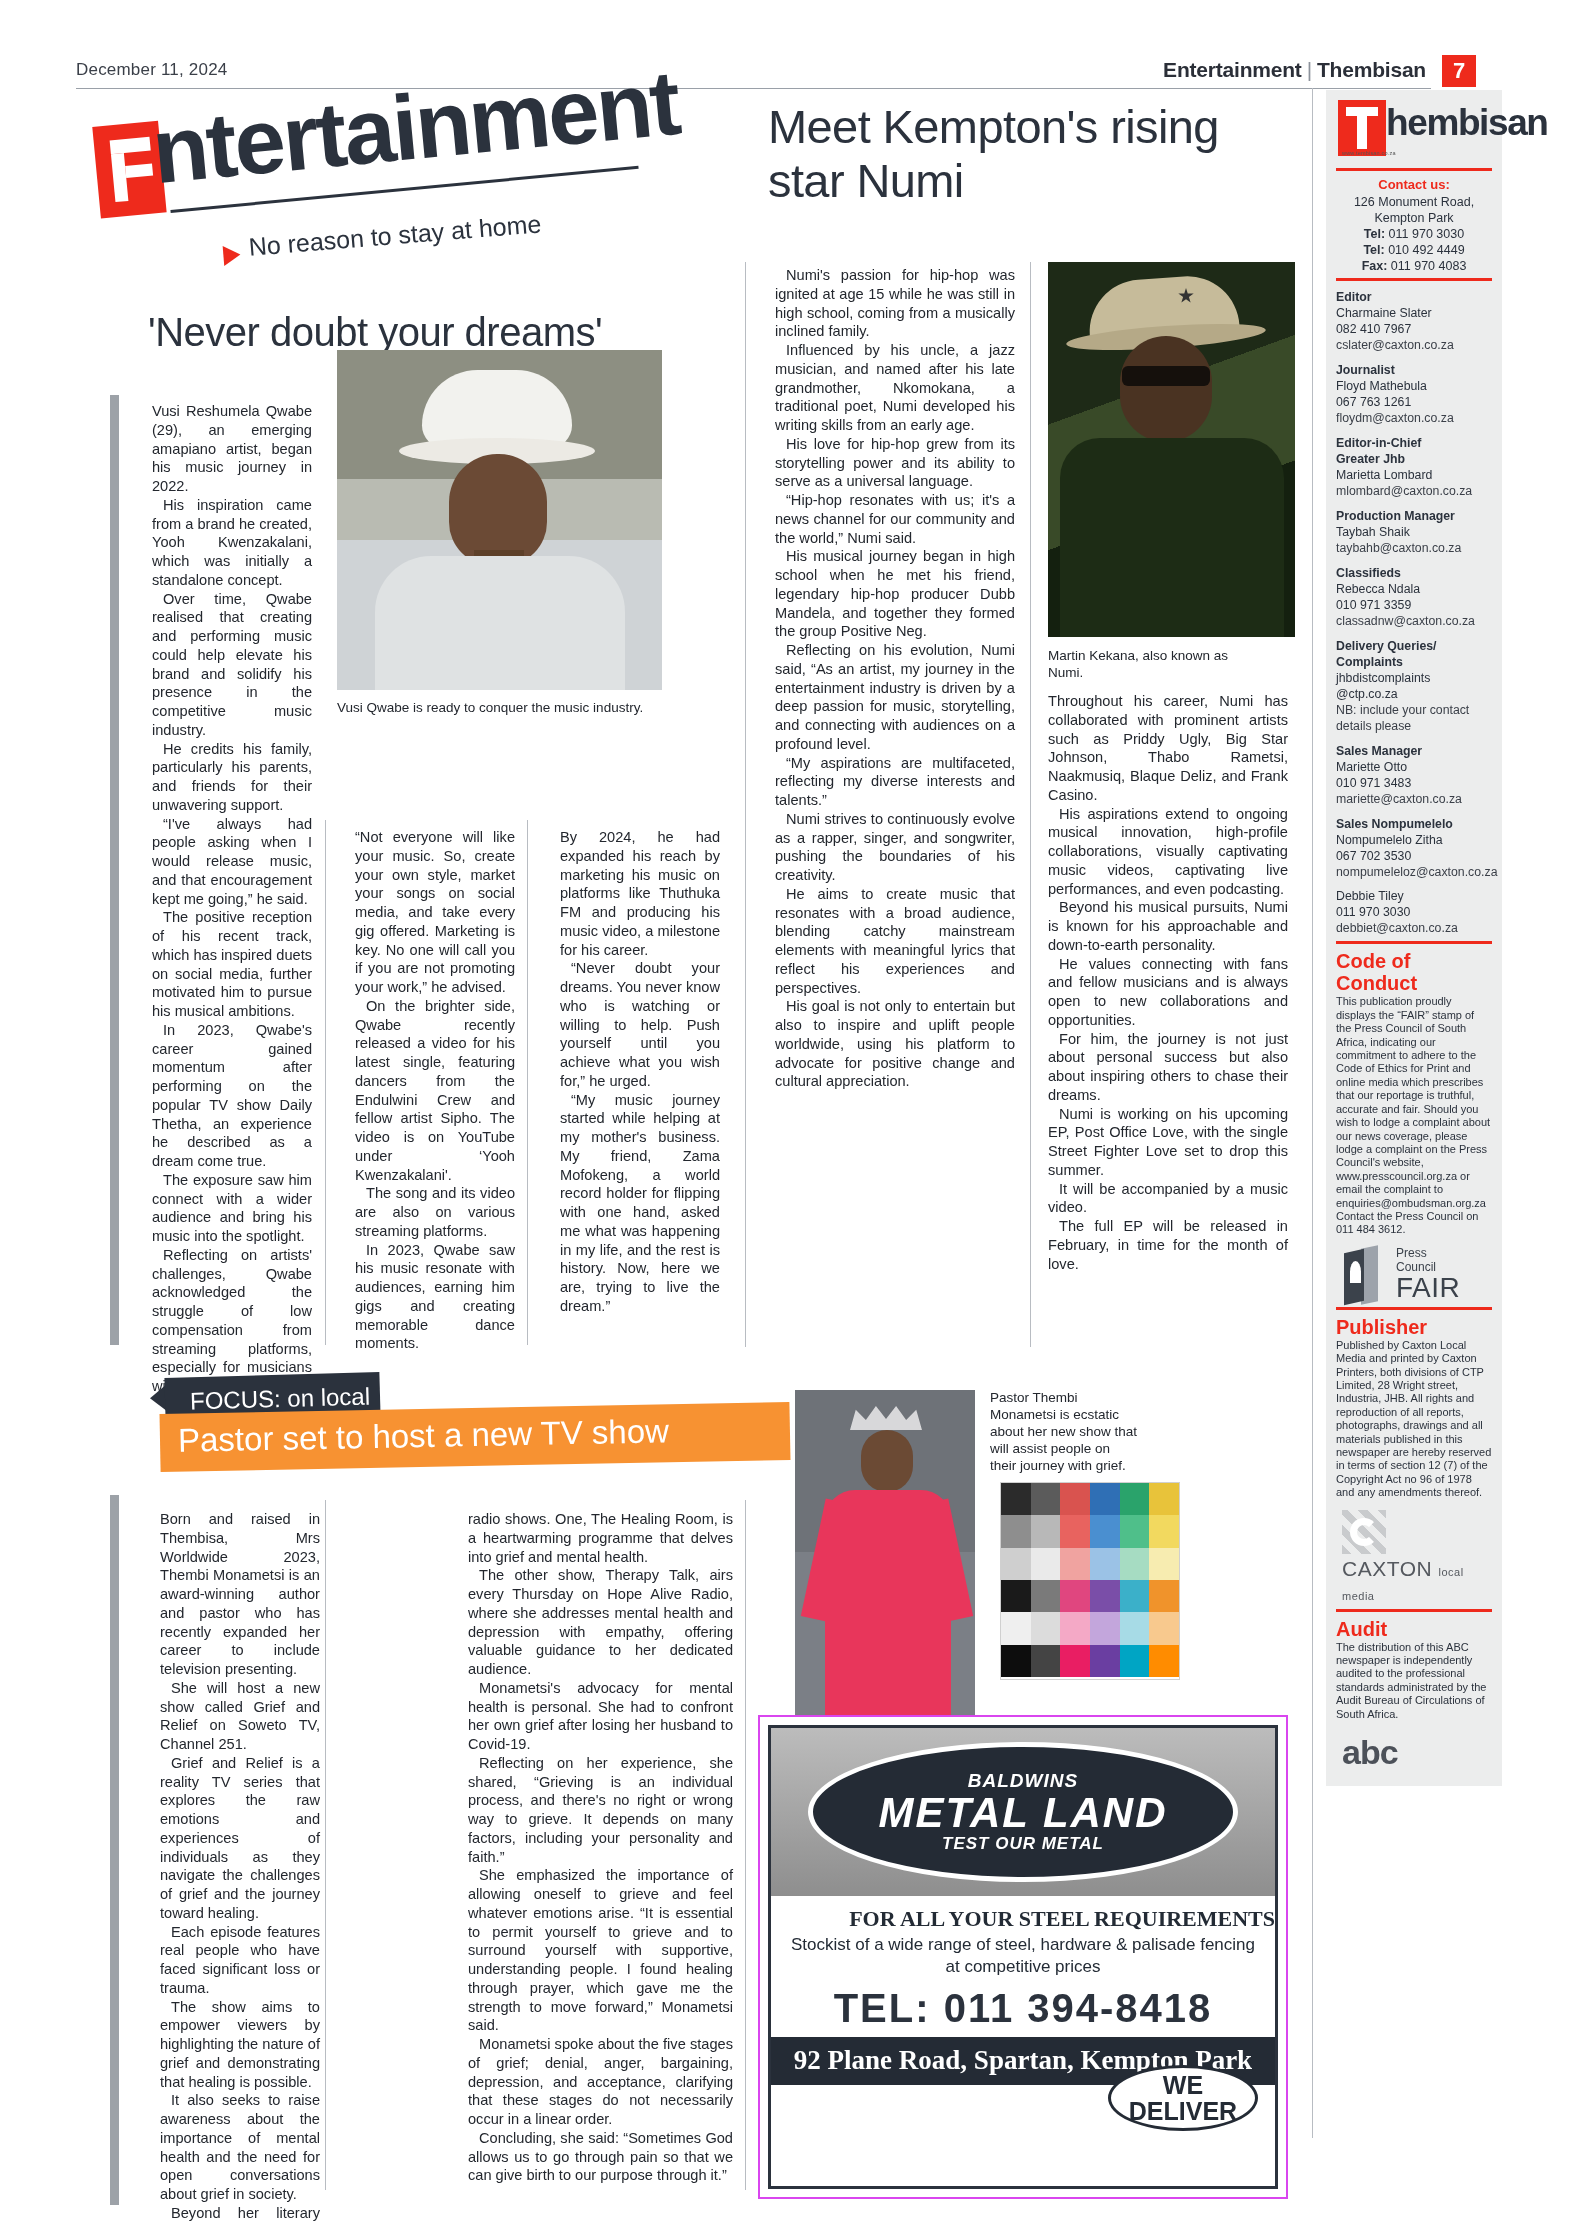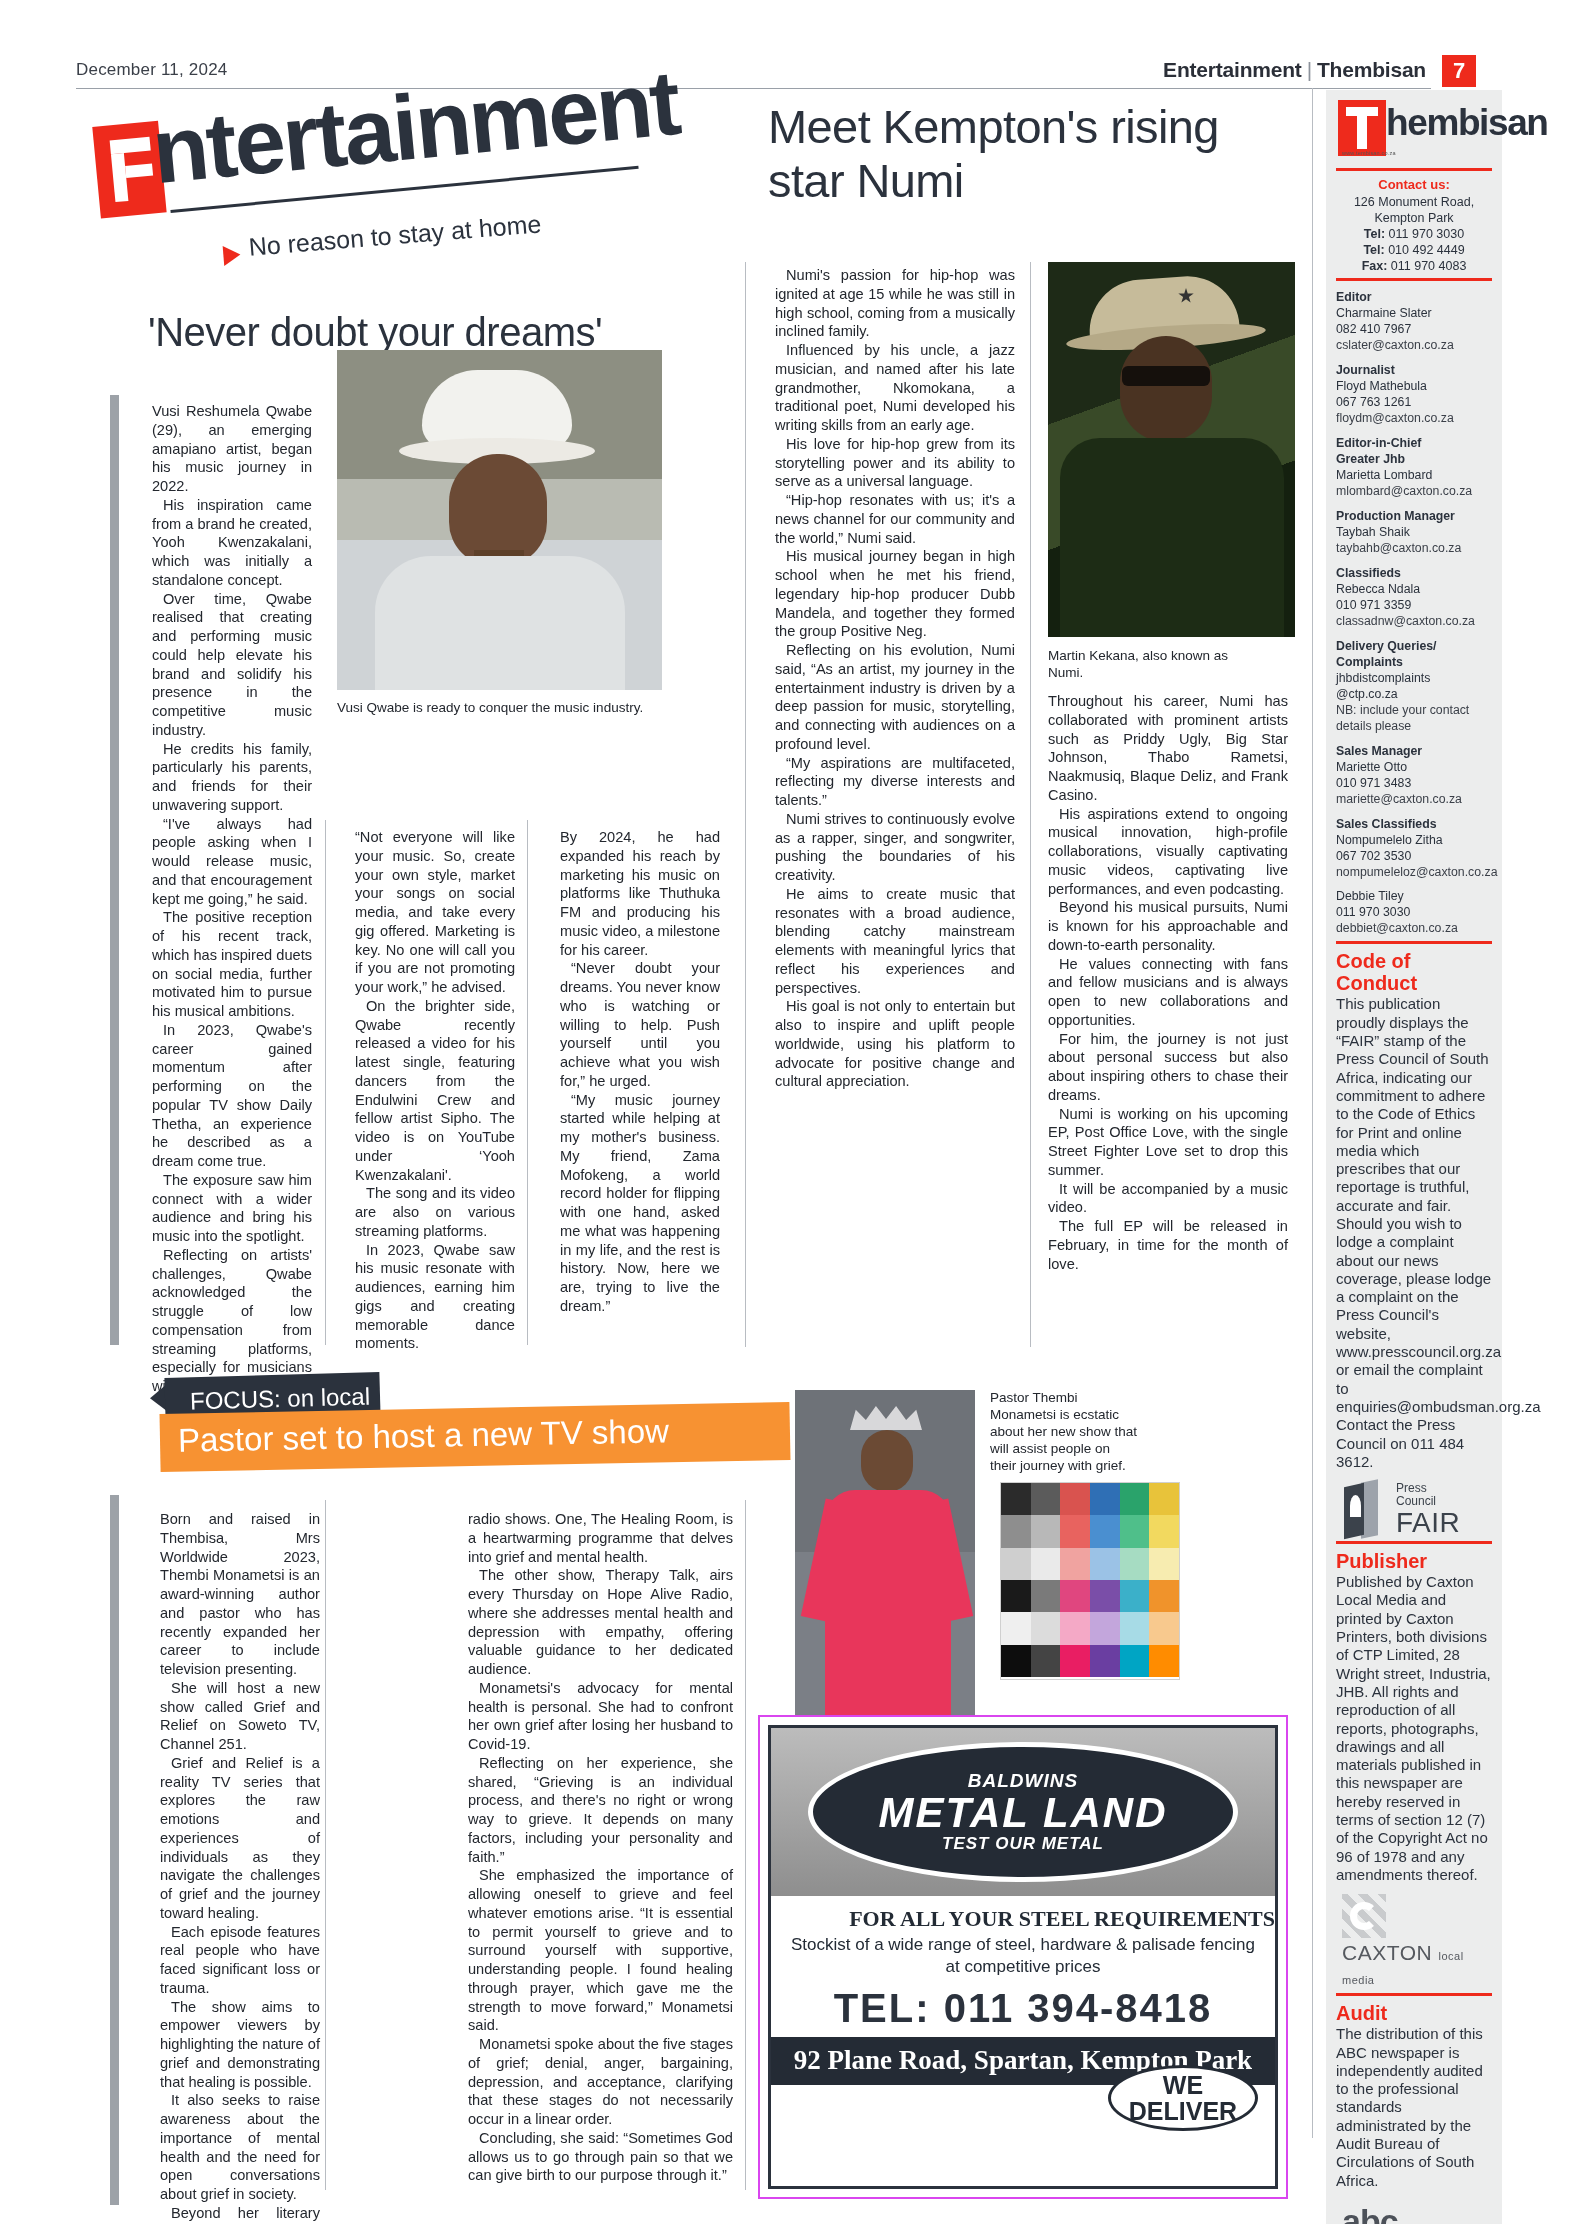--- a/index.html
+++ b/index.html
@@ -158,21 +158,21 @@
   .pl-url { position:absolute; left:6px; top:52px; font-size:5.5px; color:#555; letter-spacing:.2px; }
   .redrule { height:3px; background:#ee2a1c; margin:4px 0 6px; }
   .pl-contact { text-align:center; font-size:13px; font-weight:bold; color:#ee2a1c; margin-bottom:2px; }
   .pl-line { text-align:center; font-size:12.5px; color:#2b323d; line-height:1.28; }
   .pl-line b { font-weight:bold; }
   .blk { margin-top:9px; font-size:12.3px; line-height:1.3; color:#2b323d; }
   .blk .h { font-weight:bold; }
   .blk .e { color:#3a3f48; }
   .sec-h { font-size:20px; font-weight:bold; color:#ee2a1c; line-height:1.1; margin-bottom:1px;
            font-family:"Liberation Sans Narrow","Liberation Sans",sans-serif; }
-  .sec-b { font-size:15px; line-height:1.22; color:#2b323d; }
+  .sec-b { font-size:11px; line-height:1.22; color:#2b323d; }
   .fairlogo { display:flex; align-items:center; gap:6px; margin:10px 0 4px; padding-left:8px;}
   .fl-mark { width:46px; height:56px; position:relative; }
   .fl-mark span { position:absolute; }
   .fl-a { left:0; top:4px; width:20px; height:52px; background:#3b424b; transform:skewY(-12deg); }
   .fl-b { left:17px; top:0; width:17px; height:56px; background:#9da3ab; transform:skewY(-12deg); }
   .fl-c { left:6px; top:14px; width:11px; height:22px; background:#fff; border-radius:50% 50% 0 0; }
   .fl-txt { line-height:1; }
   .fl-pc { font-size:12px; color:#3b424b; line-height:1.12; }
   .fl-fair { font-size:28px; color:#3b424b; letter-spacing:.5px;
              font-family:"Liberation Sans","Liberation Sans",sans-serif; }
@@ -451,21 +451,21 @@
           <div>jhbdistcomplaints<br>@ctp.co.za</div>
           <div class="e">NB: include your contact details please</div>
         </div>
         <div class="blk">
           <div class="h">Sales Manager</div>
           <div>Mariette Otto</div>
           <div>010 971 3483</div>
           <div class="e">mariette@caxton.co.za</div>
         </div>
         <div class="blk">
-          <div class="h">Sales Classifieds</div>
+          <div class="h">Sales Nompumelelo</div>
           <div>Nompumelelo Zitha</div>
           <div>067 702 3530</div>
           <div class="e">nompumeleloz@caxton.co.za</div>
         </div>
         <div class="blk">
           <div>Debbie Tiley</div>
           <div>011 970 3030</div>
           <div class="e">debbiet@caxton.co.za</div>
         </div>
       </div>

